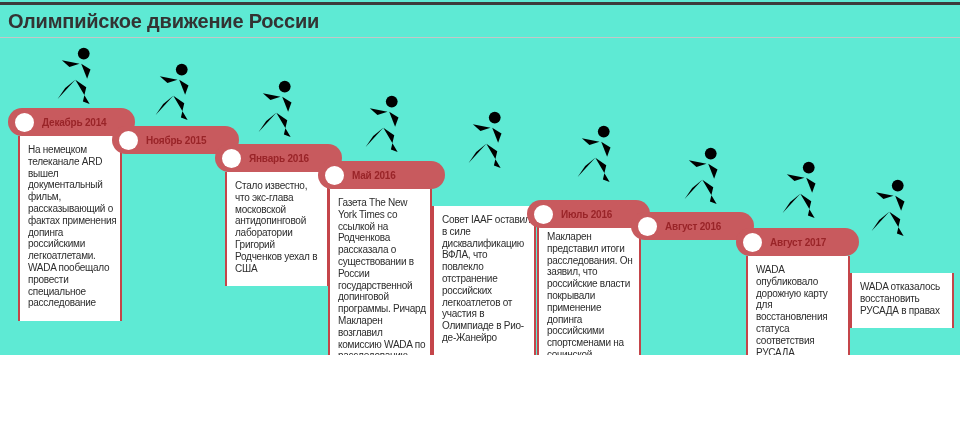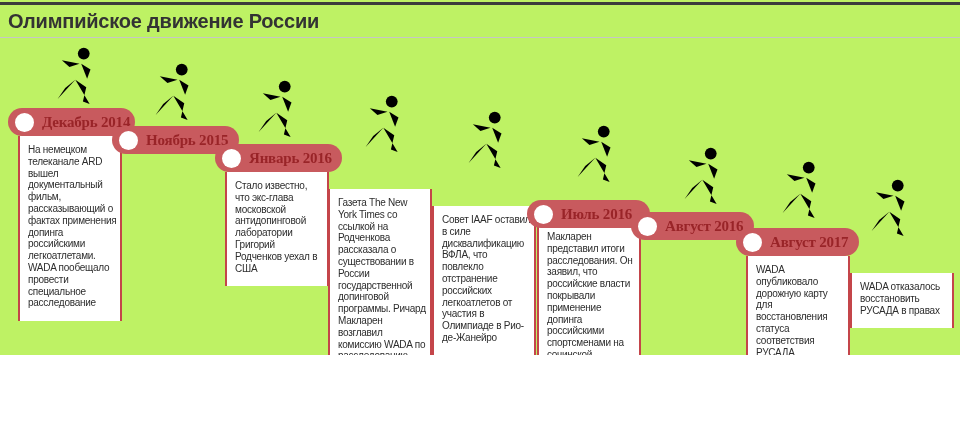--- a/index.html
+++ b/index.html
@@ -1,37 +1,37 @@
 <!DOCTYPE html>
 <html style="--band: #c85a5e; --date-text: #992428; --card-border: #c4454a; --body-text: #2d2d2d; --runner: #8b8b8f; --title-text: #333333; --rule-dark: #3c3c3c;"><head>
 <meta charset="utf-8">
 <style>
   html,body{margin:0;padding:0;background:#fff;}
   .stage{
-    position:relative;width:960px;height:355px;overflow:hidden;background:#bef264;
+    position:relative;width:960px;height:355px;overflow:hidden;background:#5eead4;
     font-family:"Liberation Sans","DejaVu Sans",sans-serif;
   }
   .rule-top{position:absolute;left:0;top:2px;width:960px;height:3px;background:var(--rule-dark);}
   .page-title{
     position:absolute;left:8px;top:10px;margin:0;
     font-size:20px;font-weight:700;color:var(--title-text);letter-spacing:-0.2px;
   }
   .rule-title{position:absolute;left:0;top:37px;width:960px;height:1px;background:#c6c6c6;}
 
   .runner{position:absolute;width:50px;height:64px;}
   .runner svg{width:100%;height:100%;}
 
   .band{
     position:absolute;height:28px;background:var(--band);border-radius:14px;
     display:flex;align-items:center;box-sizing:border-box;
   }
   .dot{width:19px;height:19px;border-radius:50%;background:#fff;margin-left:7px;flex:0 0 auto;}
   .date{
-    margin-left:8px;font-size:15px;font-weight:700;color:var(--date-text);
-    white-space:nowrap;letter-spacing:-0.2px;font-family:Liberation Serif, serif;
+    margin-left:8px;font-size:10px;font-weight:700;color:var(--date-text);
+    white-space:nowrap;letter-spacing:-0.2px;
   }
   .card{
     position:absolute;width:104px;box-sizing:border-box;background:#fff;
     border-left:2px solid var(--card-border);border-right:2px solid var(--card-border);
     padding:8px 3px 12px 8px;
     font-size:10px;line-height:1.18;letter-spacing:-0.25px;color:var(--body-text);
     overflow-wrap:break-word;
   }
   .source{
     position:absolute;right:6px;top:395px;font-size:7px;font-weight:700;
@@ -100,20 +100,24 @@
     <span class="date">Ноябрь 2015</span>
   </div>
 
   <div class="card" style="left:225px;top:172px">Стало известно, что экс-глава московской антидопинговой лаборатории Григорий Родченков уехал в США</div>
   <div class="band" style="left:215px;top:144px;width:127px">
     <span class="dot"></span>
     <span class="date">Январь 2016</span>
   </div>
 
   <div class="card" style="left:328px;top:189px">Газета The New York Times со ссылкой на Родченкова рассказала о существовании в России государственной допинговой программы. Ричард Макларен возглавил комиссию WADA по расследованию фактов применения допинга во время Олимпийских игр в Сочи</div>
+  <div class="band" style="left:318px;top:161px;width:127px">
+    <span class="dot"></span>
+    <span class="date">Май 2016</span>
+  </div>
 
   <div class="card" style="left:432px;top:206px">Совет IAAF оставил в силе дисквалификацию ВФЛА, что повлекло отстранение российских легкоатлетов от участия в Олимпиаде в Рио-де-Жанейро</div>
 
   <div class="card" style="left:537px;top:223px">Макларен представил итоги расследования. Он заявил, что российские власти покрывали применение допинга российскими спортсменами на сочинской Олимпиаде</div>
   <div class="band" style="left:527px;top:200px;width:123px">
     <span class="dot"></span>
     <span class="date">Июль 2016</span>
   </div>
 
   <div class="band" style="left:631px;top:212px;width:123px">

